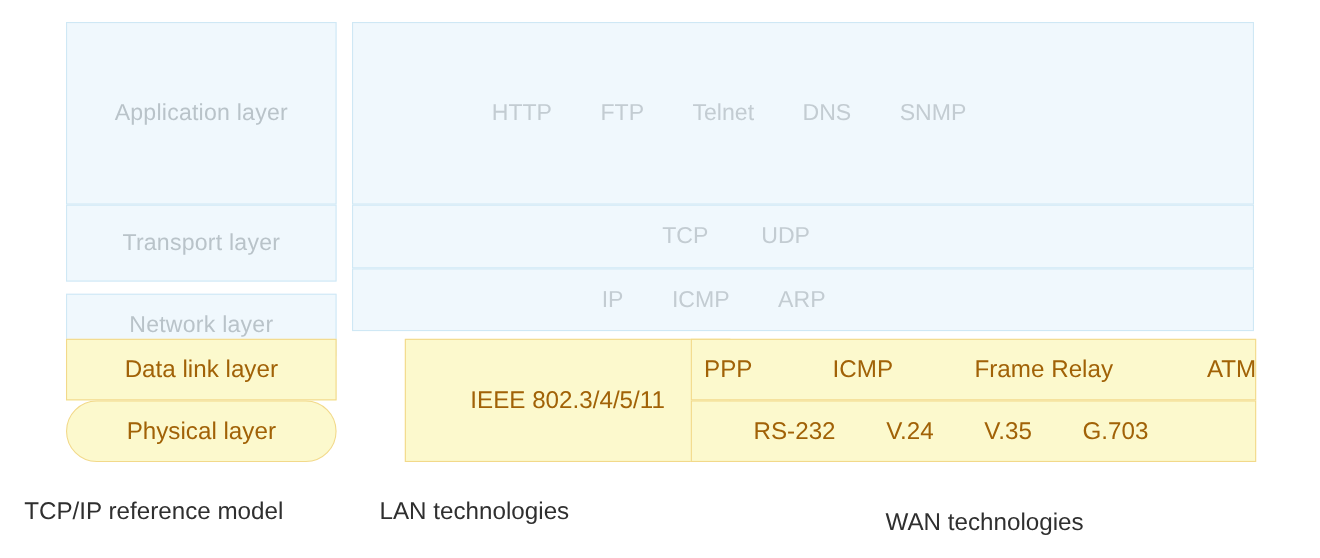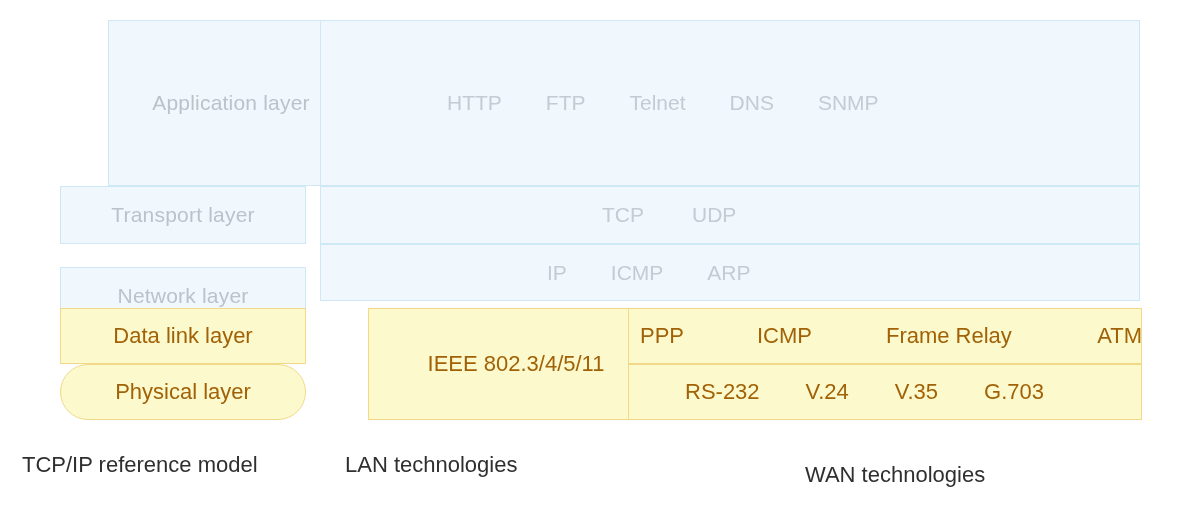--- a/index.html
+++ b/index.html
@@ -69,22 +69,22 @@
 
   .caption {
     position: absolute;
     color: #2f2f2f;
     font-size: 22px;
     font-weight: 400;
     white-space: nowrap;
   }
 
   
-  #app-layer-box      { left: 60px;  top: 20px;  width: 246px; height: 166px; margin-left: 48px; }
-  #transport-layer-box{ left: 60px;  top: 186px; width: 246px; height: 58px;  }
+  #app-layer-box      { left: 60px;  top: 20px;  width: 246px; height: 166px; }
+  #transport-layer-box{ left: 60px;  top: 186px; width: 246px; height: 70px;  }
   #network-layer-box  { left: 60px;  top: 244px; width: 246px; height: 57px; margin-top: 23px;  }
   #datalink-layer-box { left: 60px;  top: 308px; width: 246px; height: 56px;  }
   #physical-layer-box { left: 60px;  top: 364px; width: 246px; height: 56px; border-radius: 28px;  }
 
   
   #app-proto-box       { left: 320px; top: 20px;  width: 820px; height: 166px; }
   #transport-proto-box { left: 320px; top: 186px; width: 820px; height: 58px;  }
   #network-proto-box   { left: 320px; top: 244px; width: 820px; height: 57px;  }
 
   

